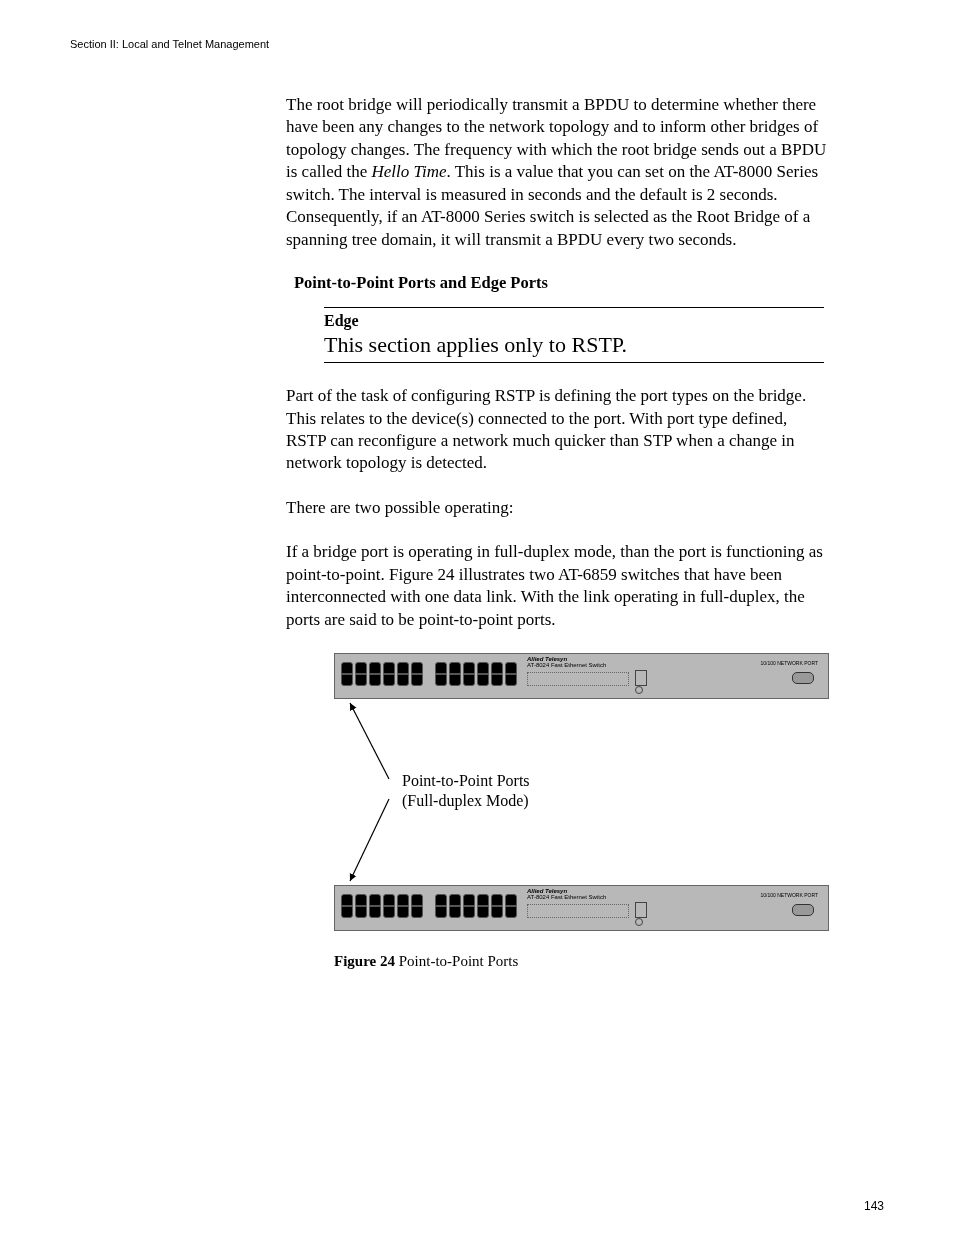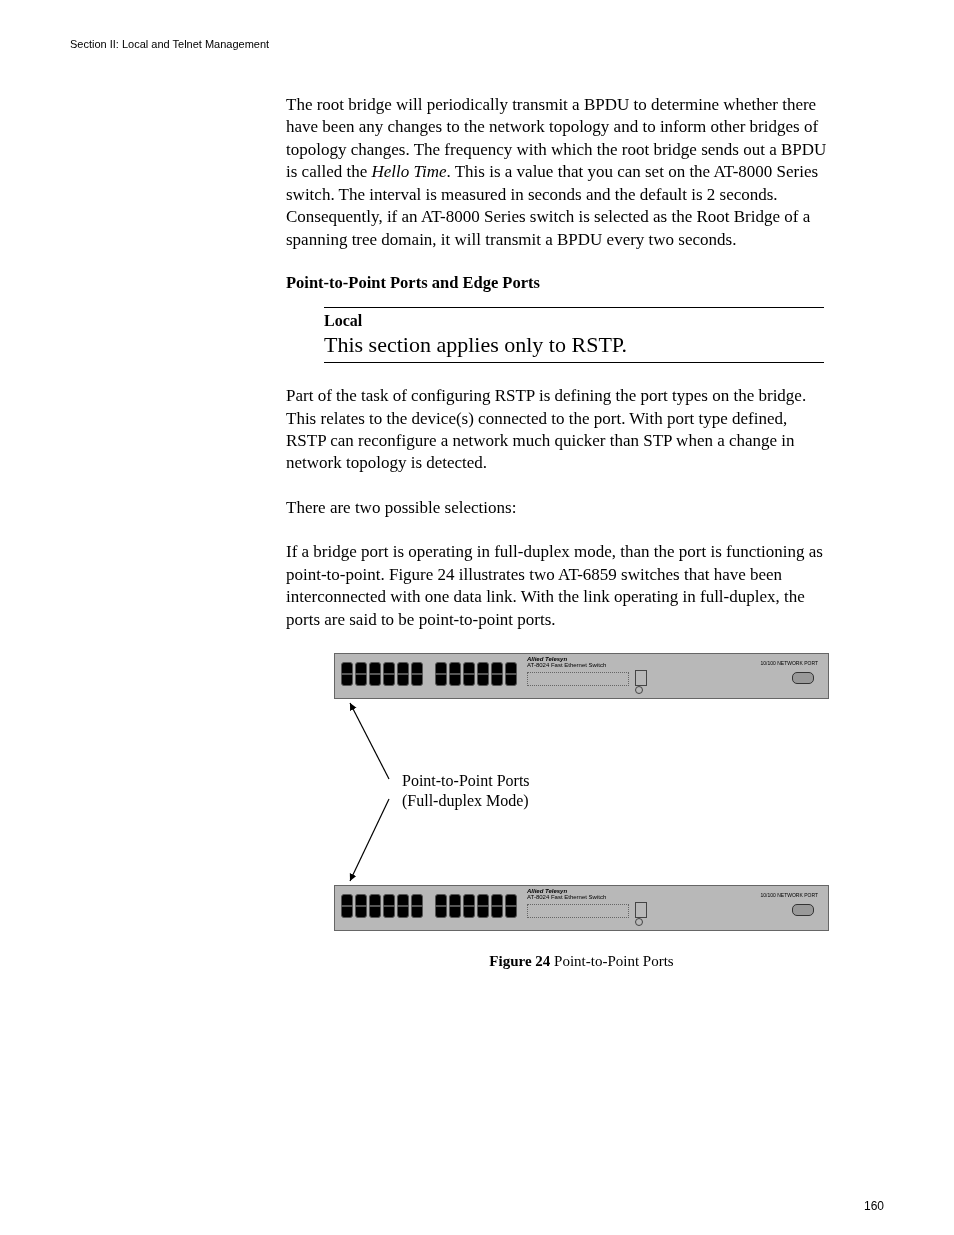--- a/index.html
+++ b/index.html
@@ -31,21 +31,21 @@
     font-family: Georgia, 'Times New Roman', serif;
     font-size: 17px;
     line-height: 1.32;
     margin: 0 18px 22px 0;
   }
   .italic { font-style: italic; }
   .subhead {
     font-family: Georgia, 'Times New Roman', serif;
     font-weight: bold;
     font-size: 16.5px;
-    margin: 8px 0 14px 0;
+    margin: 8px 0 14px 8px;
   }
   .note-block {
     margin: 0 0 22px 38px;
     width: 500px;
   }
   .note-rule-top {
     border-top: 1.5px solid #000;
     margin-bottom: 2px;
   }
   .note-label {
@@ -154,21 +154,21 @@
     height: 186px;
     position: relative;
   }
   .ann {
     position:absolute;
     font-family: Georgia, 'Times New Roman', serif;
     font-size: 16px;
     line-height:1.25;
   }
   .caption {
-    text-align:center;
+    text-align:left;
     font-family: Georgia, 'Times New Roman', serif;
     font-size:15px;
     margin-top:22px;
   }
   .caption b { font-weight:bold; }
   .pagenum {
     position:absolute;
     right:70px;
     bottom:22px;
     font-family: Arial, sans-serif;
@@ -185,28 +185,28 @@
   <div class="content">
 
     <p class="para">
       <span>The root bridge will periodically transmit a BPDU to determine whether there have been any changes to the network topology and to inform other bridges of topology changes. The frequency with which the root bridge sends out a BPDU is called the </span><span class="italic">Hello Time</span><span>. This is a value that you can set on the AT-8000 Series switch. The interval is measured in seconds and the default is 2 seconds. Consequently, if an AT-8000 Series switch is selected as the Root Bridge of a spanning tree domain, it will transmit a BPDU every two seconds.</span>
     </p>
 
     <div class="subhead">Point-to-Point Ports and Edge Ports</div>
 
     <div class="note-block">
       <div class="note-rule-top"></div>
-      <div class="note-label">Local</div>
+      <div class="note-label">Edge</div>
       <div class="note-text">This section applies only to RSTP.</div>
       <div class="note-rule-bot"></div>
     </div>
 
     <p class="para">Part of the task of configuring RSTP is defining the port types on the bridge. This relates to the device(s) connected to the port. With port type defined, RSTP can reconfigure a network much quicker than STP when a change in network topology is detected.</p>
 
-    <p class="para">There are two possible selections:</p>
+    <p class="para">There are two possible operating:</p>
 
 
     <p class="para">If a bridge port is operating in full-duplex mode, than the port is functioning as point-to-point. Figure 24 illustrates two AT-6859 switches that have been interconnected with one data link. With the link operating in full-duplex, the ports are said to be point-to-point ports.</p>
 
     <div class="figure">
 
       <div class="switch">
         <span class="portgroup">
           <span class="portrow">
             <span class="port porttop"></span>
@@ -325,14 +325,14 @@
       </div>
 
       <div class="caption">
         <b>Figure 24</b><span>  Point-to-Point Ports</span>
       </div>
 
     </div>
 
   </div>
 
-  <div class="pagenum">160</div>
+  <div class="pagenum">143</div>
 </div>
 
 </body></html>

